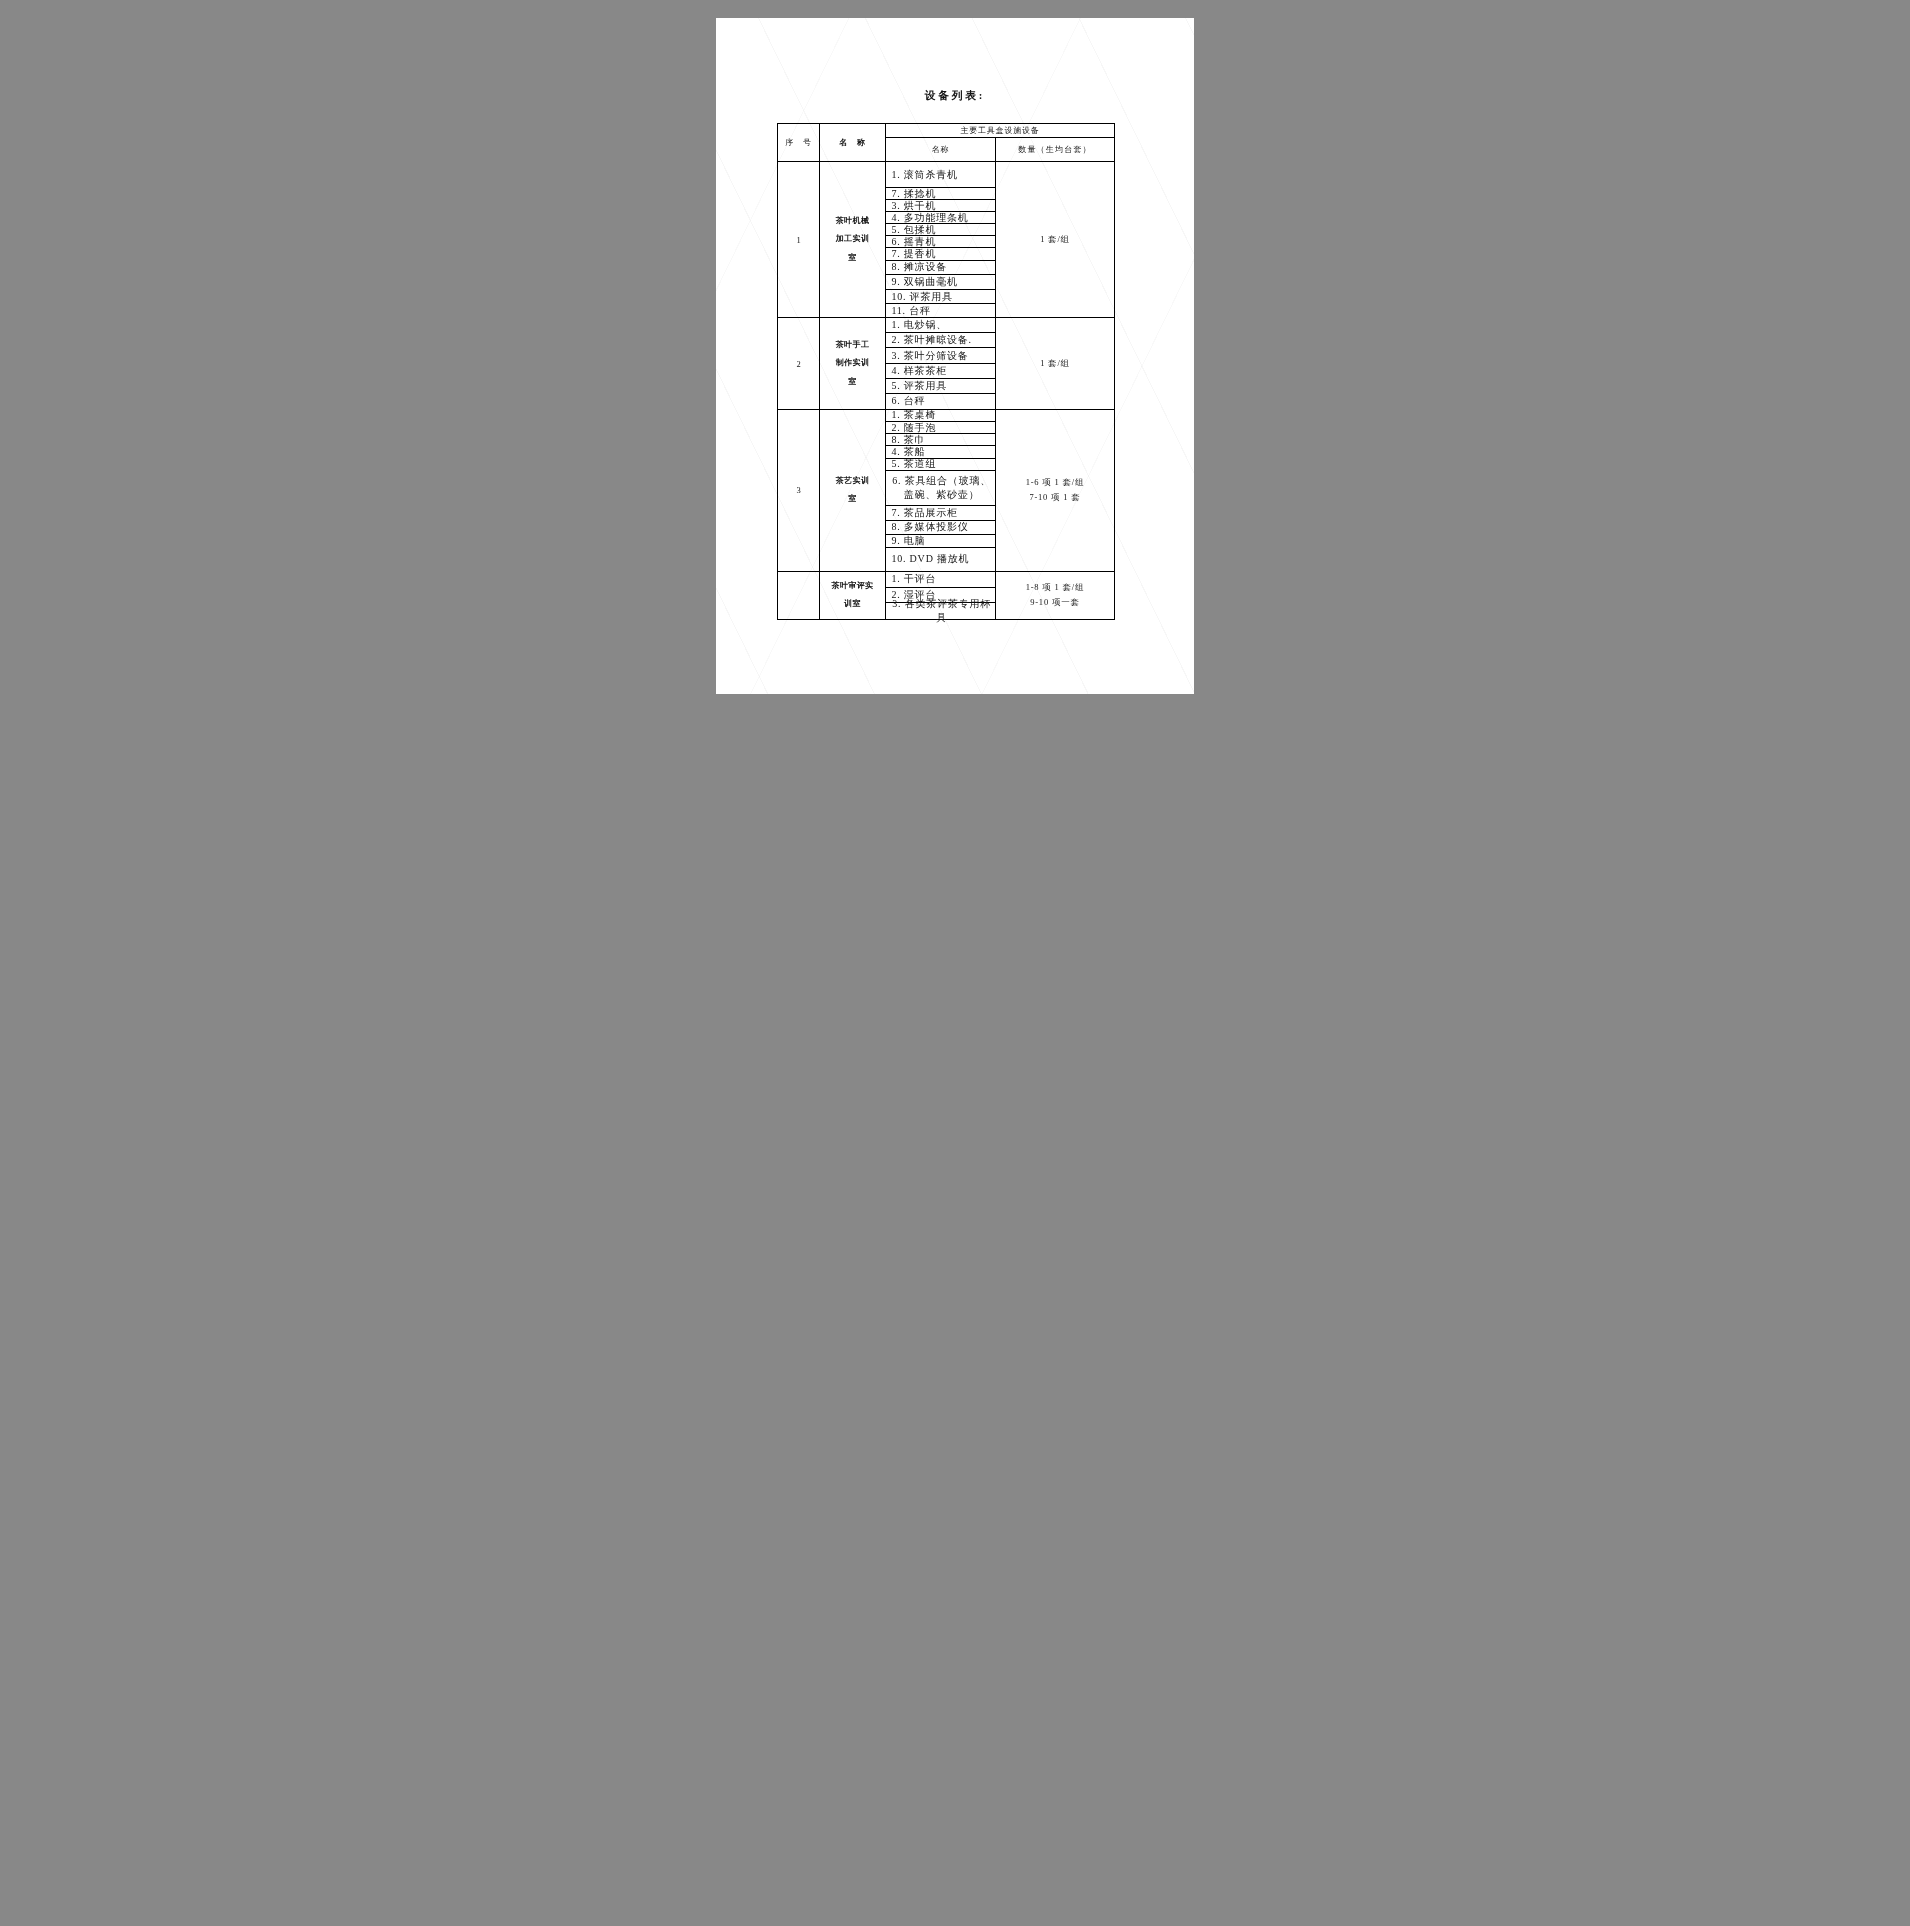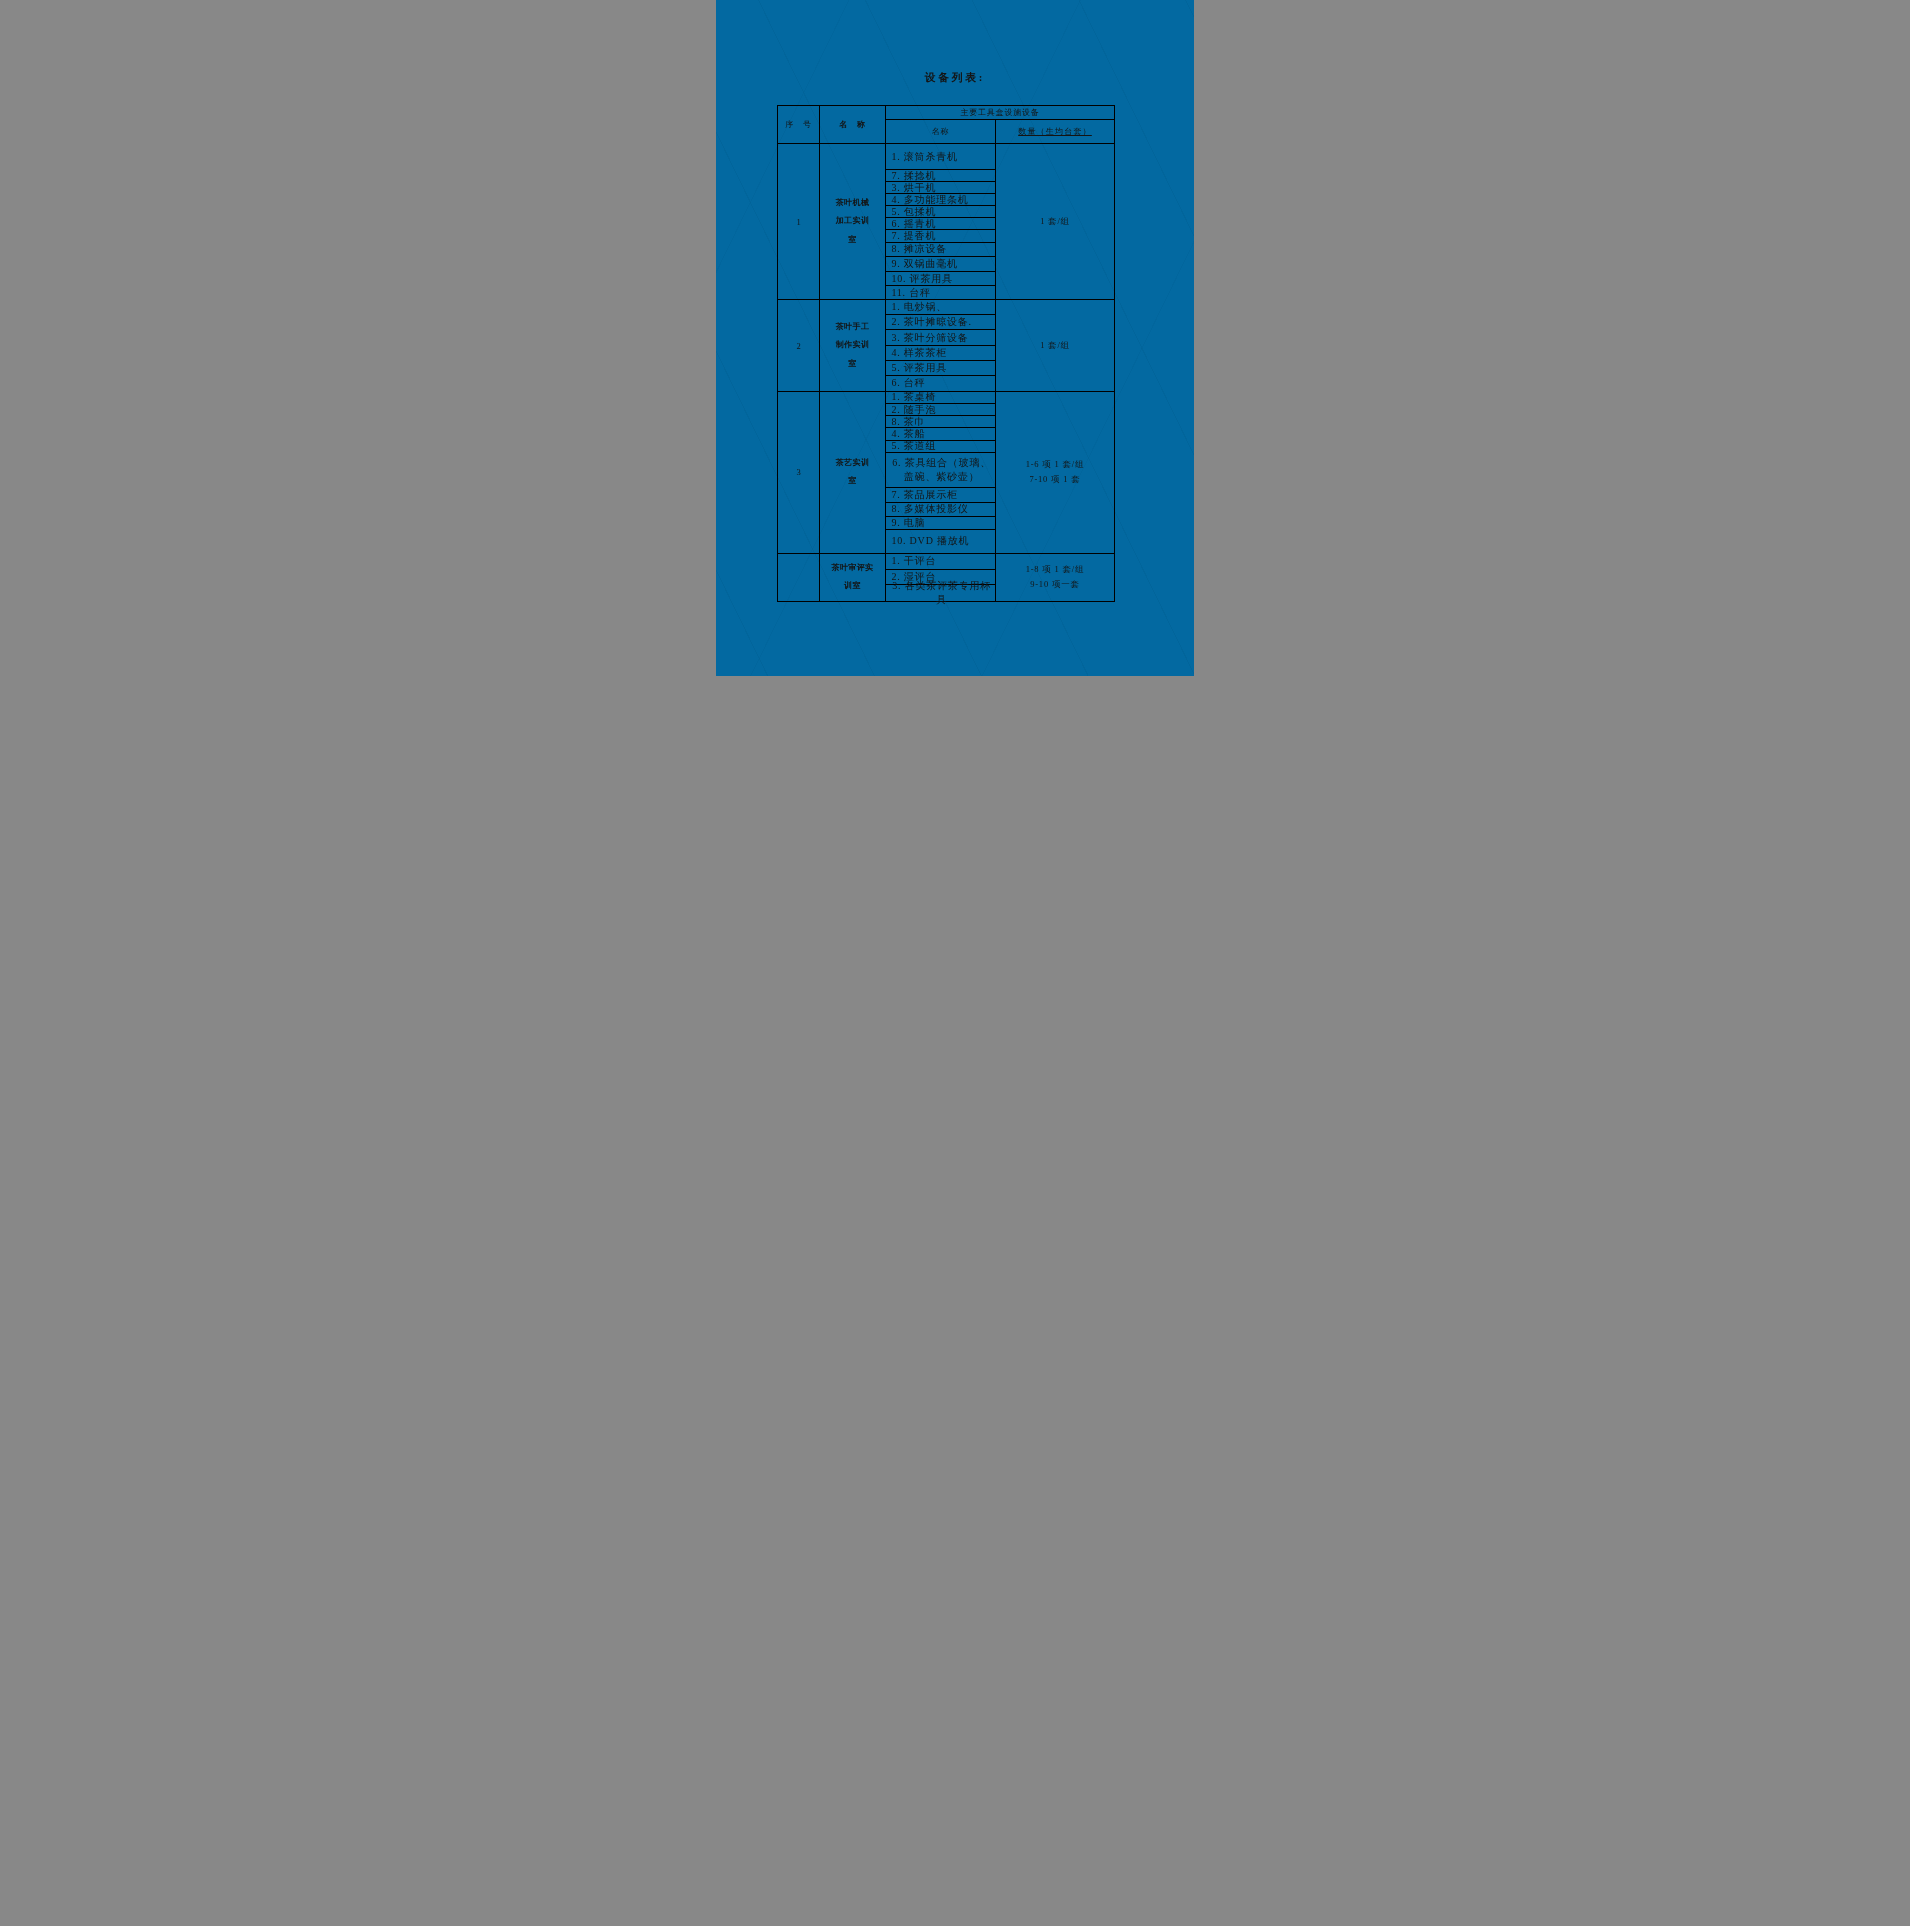--- a/index.html
+++ b/index.html
@@ -1,20 +1,20 @@
 <!DOCTYPE html>
 <html style="font-size:6.2px"><head>
 <meta charset="utf-8">
 <style>
   html,body{margin:0;padding:0;background:#888;}
   .page{
     position:relative;
     width:478px;height:676px;
-    margin:0 auto;
-    background:#0369a1;
+    margin:18px auto;
+    background:#ffffff;
     font-family:"Liberation Serif","DejaVu Serif",serif;
     color:#141414;
     overflow:hidden;
   }
   
   .tex-dots{
     position:absolute;inset:0;z-index:0;pointer-events:none;
     background-image:radial-gradient(circle, rgba(0,0,0,0.16) 0.2px, transparent 0.3px);
     background-size:2.3px 5.8px;
     opacity:.22;
@@ -40,21 +40,21 @@
   }
   .cell{display:flex;align-items:center;justify-content:center;box-sizing:border-box;text-align:center;}
   .c1{width:42px;border-right:0.8px solid #000;flex:none;}
   .c2{width:66px;border-right:0.8px solid #000;flex:none;font-weight:bold;}
   
   .thead{display:flex;height:37px;border-bottom:1.2px solid #000;font-size:8px;letter-spacing:0.8px;}
   .h-right{flex:1;display:flex;flex-direction:column;min-width:0;justify-content:flex-end;}
   .h-span{height:12.7px;border-bottom:1.2px solid #000;display:flex;align-items:center;justify-content:center;}
   .h-sub{flex:1;display:flex;}
   .h-name{width:110px;border-right:0.8px solid #000;flex:none;}
-  .h-qty{flex:1;letter-spacing:1.2px;text-decoration:underline;}
+  .h-qty{flex:1;letter-spacing:1.2px;}
   
   .group{display:flex;}
   .group + .group{border-top:1.2px solid #000;}
   .no-cell{font-size:8.5px;}
   .name-cell{flex-direction:column;font-size:8px;letter-spacing:0.4px;line-height:18.5px;}
   .items{width:110px;border-right:0.8px solid #000;flex:none;display:flex;flex-direction:column;box-sizing:border-box;}
   .item{
     box-sizing:border-box;border-bottom:0.8px solid #000;
     display:flex;align-items:center;
     padding:0 3.1px 0 5.4px;

